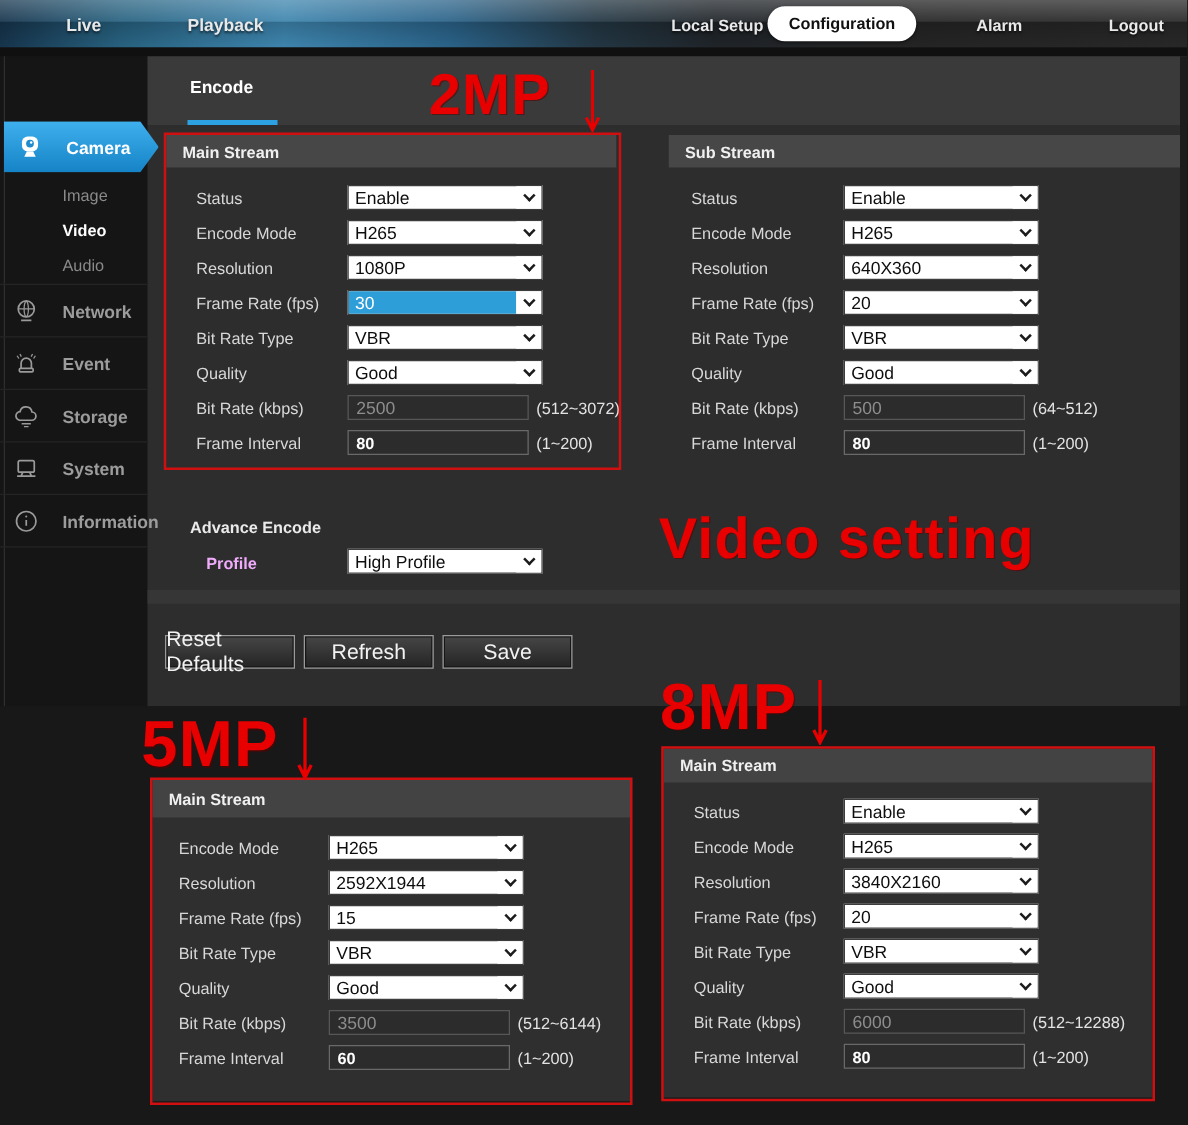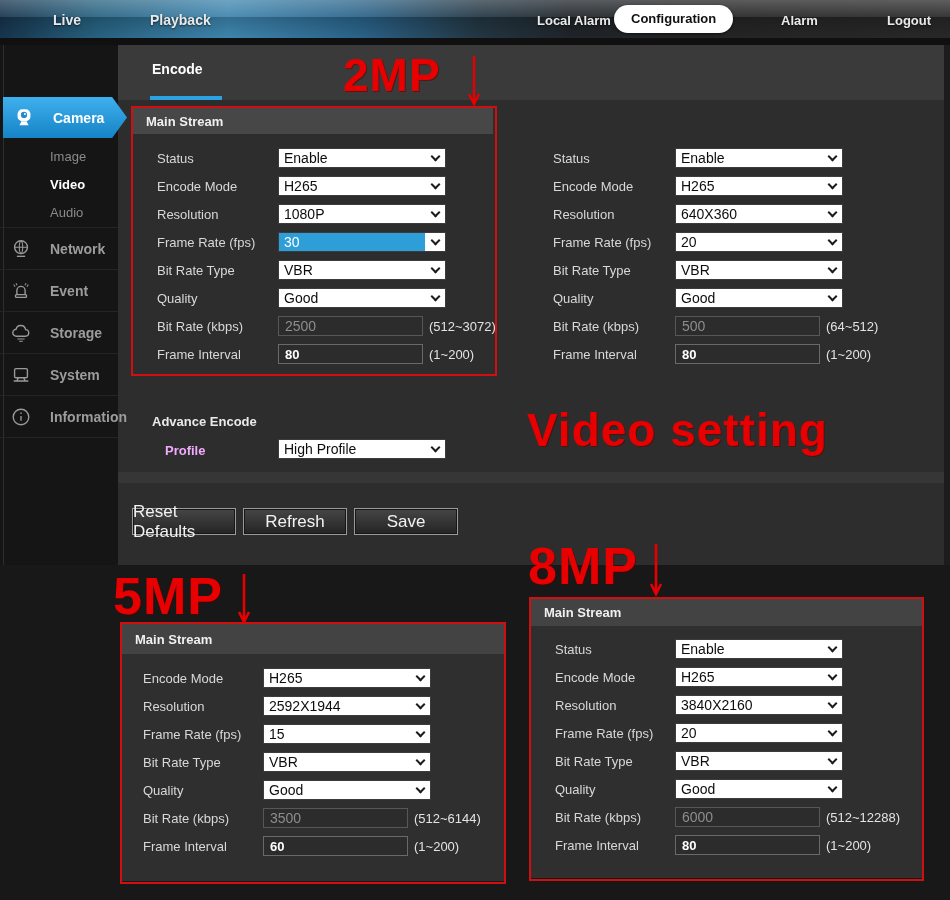--- a/index.html
+++ b/index.html
@@ -50,21 +50,21 @@
   .tab-underline{position:absolute;left:150px;top:96px;width:72px;height:4px;background:#2da2e2;}
 
   
   .panel-header{position:absolute;background:#474747;color:#f0f0f0;font-size:13px;font-weight:700;
                 display:flex;align-items:center;padding-left:13px;}
   .panel-fill{position:absolute;background:#2f2f2f;}
 
   .rows{position:absolute;}
   .row{display:flex;align-items:center;height:28px;}
   .lbl{width:var(--lw,120px);font-size:13px;color:#d8d8d8;white-space:nowrap;}
-  .select{width:168px;height:20px;background:#fff;border:1px solid #3c3c3c;display:flex;align-items:center;cursor:pointer;}
+  .select{width:156px;height:20px;background:#fff;border:1px solid #3c3c3c;display:flex;align-items:center;cursor:pointer;}
   .select .val{flex:1;height:18px;line-height:18px;padding:0 5px;font-size:14px;color:#0d0d0d;white-space:nowrap;overflow:hidden;}
   .select .chevbox{width:20px;height:18px;display:flex;align-items:center;justify-content:center;background:#fff;}
   .chev{display:inline-block;width:7px;height:7px;border-right:2px solid #1c1c1c;border-bottom:2px solid #1c1c1c;
         transform:rotate(45deg);margin-top:-4px;}
   .select.highlight .val{background:#2e9ed8;color:#fff;}
   .input{width:145px;height:20px;background:#2c2c2c;border:1px solid #696969;display:flex;align-items:center;}
   .input .ival{padding:0 6px;font-size:13px;color:#fff;font-weight:700;}
   .input.disabled{border-color:#575757;}
   .input.disabled .ival{color:#8d8d8d;font-weight:400;font-size:14px;}
   .hint{margin-left:6px;font-size:13px;color:#e3e3e3;white-space:nowrap;}
@@ -97,21 +97,21 @@
   <div class="sidebar-bg"></div>
   <div class="side-vline"></div>
   <div class="tabbar"></div>
   <div class="content-bg"></div>
   <div class="content-divider"></div>
   <div class="right-strip"></div>
   <div class="bottom-bg"></div>
 
   <span class="nav-item" style="left:33px">Live</span>
   <span class="nav-item" style="left:130px">Playback</span>
-  <span class="nav-item small" style="left:517px;top:13px">Local Alarm</span>
+  <span class="nav-item small" style="left:517px;top:13px">Local Setup</span>
   <span class="nav-pill">Configuration</span>
   <span class="nav-item small" style="left:761px;top:13px">Alarm</span>
   <span class="nav-item small" style="left:867px;top:13px">Logout</span>
 
   <div class="cam-item">
     <span class="side-ico">
       <svg width="22" height="22" viewBox="0 0 24 24">
         <rect x="5" y="2.5" width="14" height="13" rx="5" fill="#fff"></rect>
         <circle cx="12" cy="8.6" r="3.4" fill="#1e8ccd"></circle>
         <circle cx="13" cy="7.6" r="1.1" fill="#fff"></circle>
@@ -179,20 +179,23 @@
     </span>
     <span class="side-lbl">Information</span>
   </div>
 
   <span class="tab-encode">Encode</span>
   <div class="tab-underline"></div>
 
   <div class="panel-header" style="left:133px;top:108px;width:360px;height:26px">
     <span>Main Stream</span>
   </div>
+  <div class="panel-header" style="left:535px;top:108px;width:409px;height:26px">
+    <span>Sub Stream</span>
+  </div>
 
   <div class="rows" style="left:157px;top:144px;--lw:121px">
       <div class="row">
         <span class="lbl">Status</span>
         <div class="select">
           <span class="val">Enable</span>
           <span class="chevbox">
             <i class="chev"></i>
           </span>
         </div>

